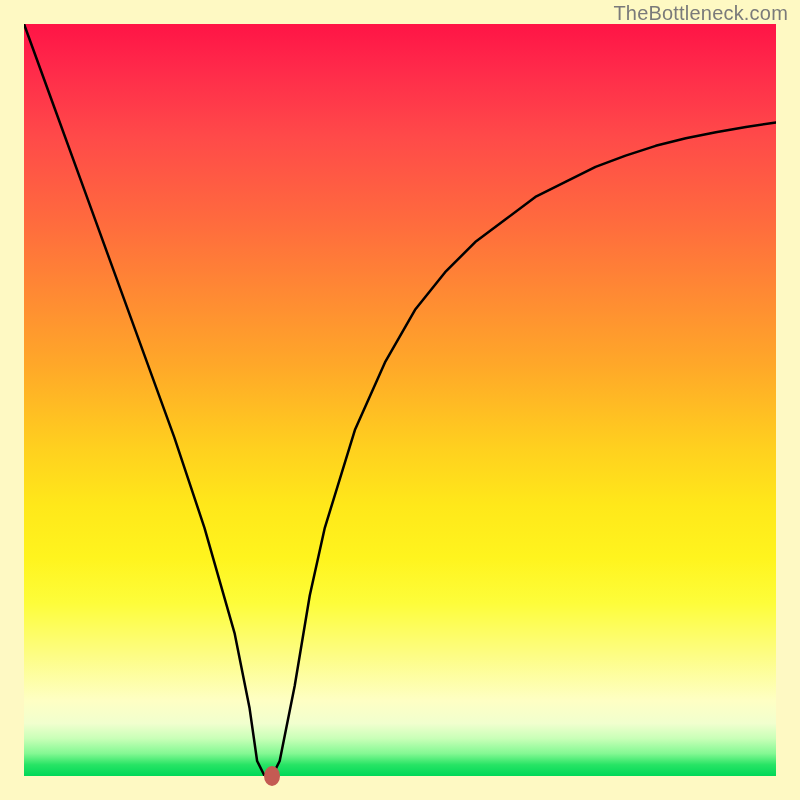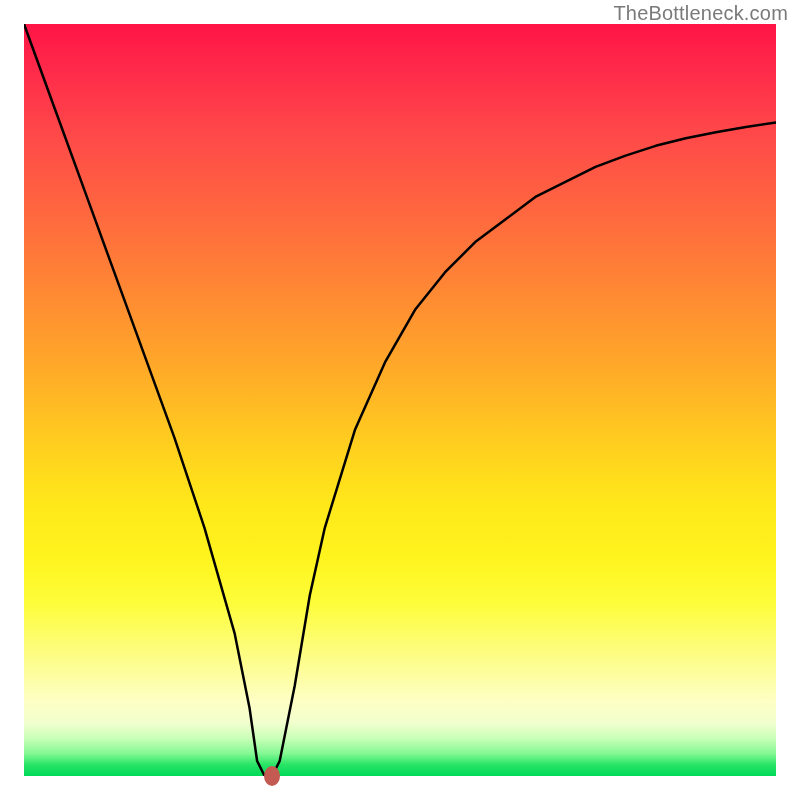--- a/index.html
+++ b/index.html
@@ -8,21 +8,21 @@
     width: 800px;
     height: 800px;
     overflow: hidden;
     background: #000;
     font-family: Arial, Helvetica, sans-serif;
   }
   .frame {
     position: relative;
     width: 800px;
     height: 800px;
-    background: #ffffff;
+    background: #fef9c3;
   }
   .plot-area {
     position: absolute;
     left: 24px;
     top: 24px;
     width: 752px;
     height: 752px;
     
     background: linear-gradient(to bottom,
       #ff1446 0%,

